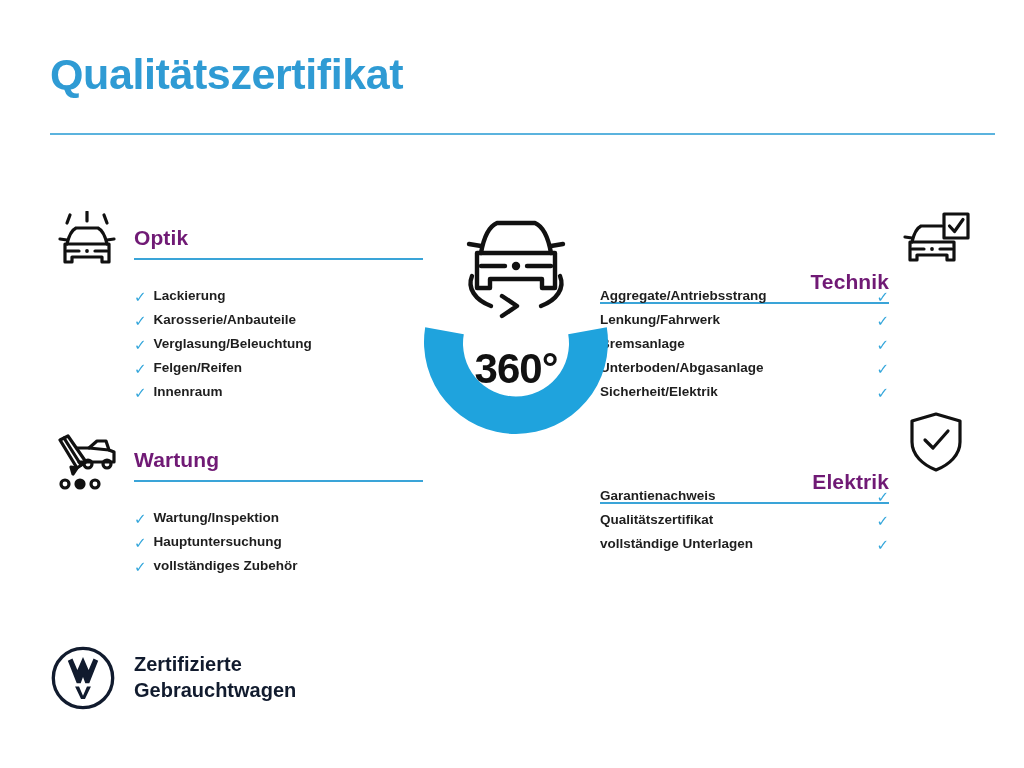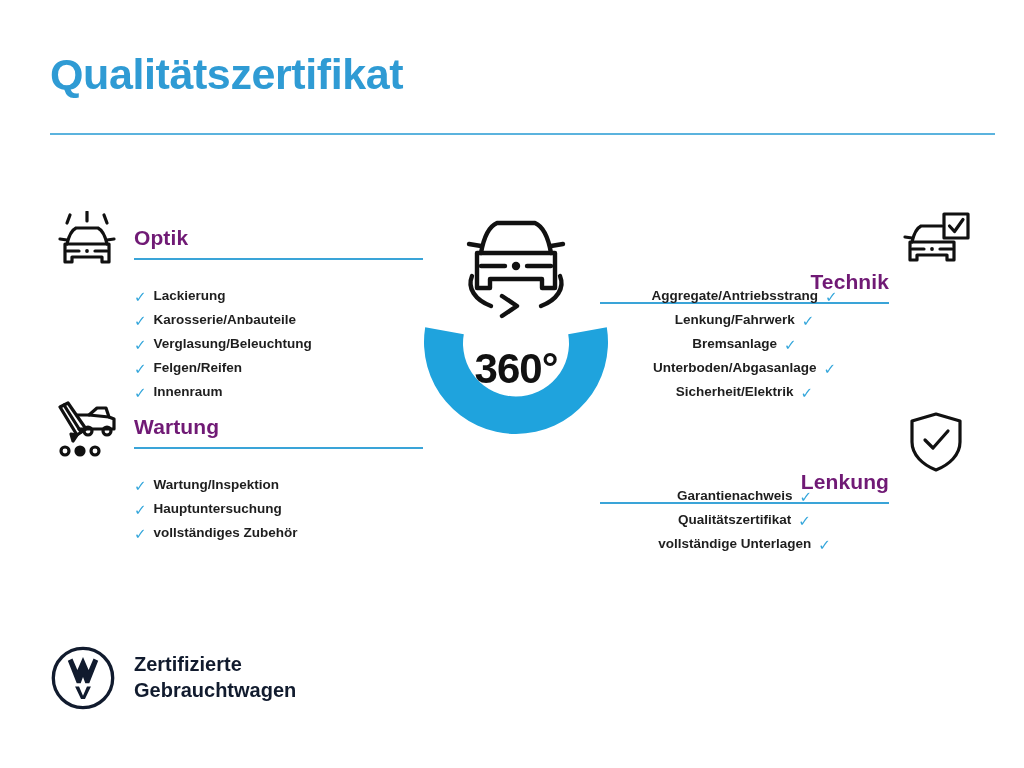--- a/index.html
+++ b/index.html
@@ -41,21 +41,21 @@
     left: 50px;
     top: 133px;
     width: 945px;
     height: 2px;
     background: #5bb3de;
   }
   .col-left  { left: 48px; }
   .col-right { left: 600px; }
 
   .block-optik    { top: 206px; }
-  .block-wartung  { top: 395px; }
+  .block-wartung  { top: 428px; }
   .block-technik  { top: 206px; }
   .block-garantie { top: 406px; }
 
   .block {
     position: absolute;
     width: 375px;
   }
 
   .block-head {
     position: relative;
@@ -110,21 +110,21 @@
     display: flex;
     align-items: center;
     font-size: 13.5px;
     font-weight: 600;
     color: #1e1e1e;
     line-height: 1;
     height: 24px;
     white-space: nowrap;
   }
   .left .item  { justify-content: flex-start; }
-  .right .item { justify-content: center; }
+  .right .item { justify-content: space-between; }
 
   .check {
     color: #34a6db;
     font-size: 15px;
     font-weight: 700;
     line-height: 1;
     display: inline-block;
   }
   .left .check  { margin-right: 7px; }
   .right .check { margin-left: 7px; }
@@ -320,21 +320,21 @@
 
   <div class="block col-right right block-garantie">
     <div class="block-head">
       <div class="block-icon">
         <svg width="58" height="62" viewBox="0 0 58 62" fill="none" stroke="#111111" stroke-width="3.2" stroke-linecap="round" stroke-linejoin="round">
           <path d="M29 3 L53 10 L53 31 C53 44 42 54 29 59 C16 54 5 44 5 31 L5 10 Z"></path>
           <path d="M18 29 L26 37 L41 20"></path>
         </svg>
       </div>
       <div class="head-text-wrap">
-        <div class="block-title">Lenkung</div>
+        <div class="block-title">Elektrik</div>
         <div class="block-underline"></div>
       </div>
     </div>
     <ul class="item-list">
       <li class="item">
         <span>Garantienachweis</span>
         <span class="check">✓</span>
       </li>
       <li class="item">
         <span>Qualitätszertifikat</span>

